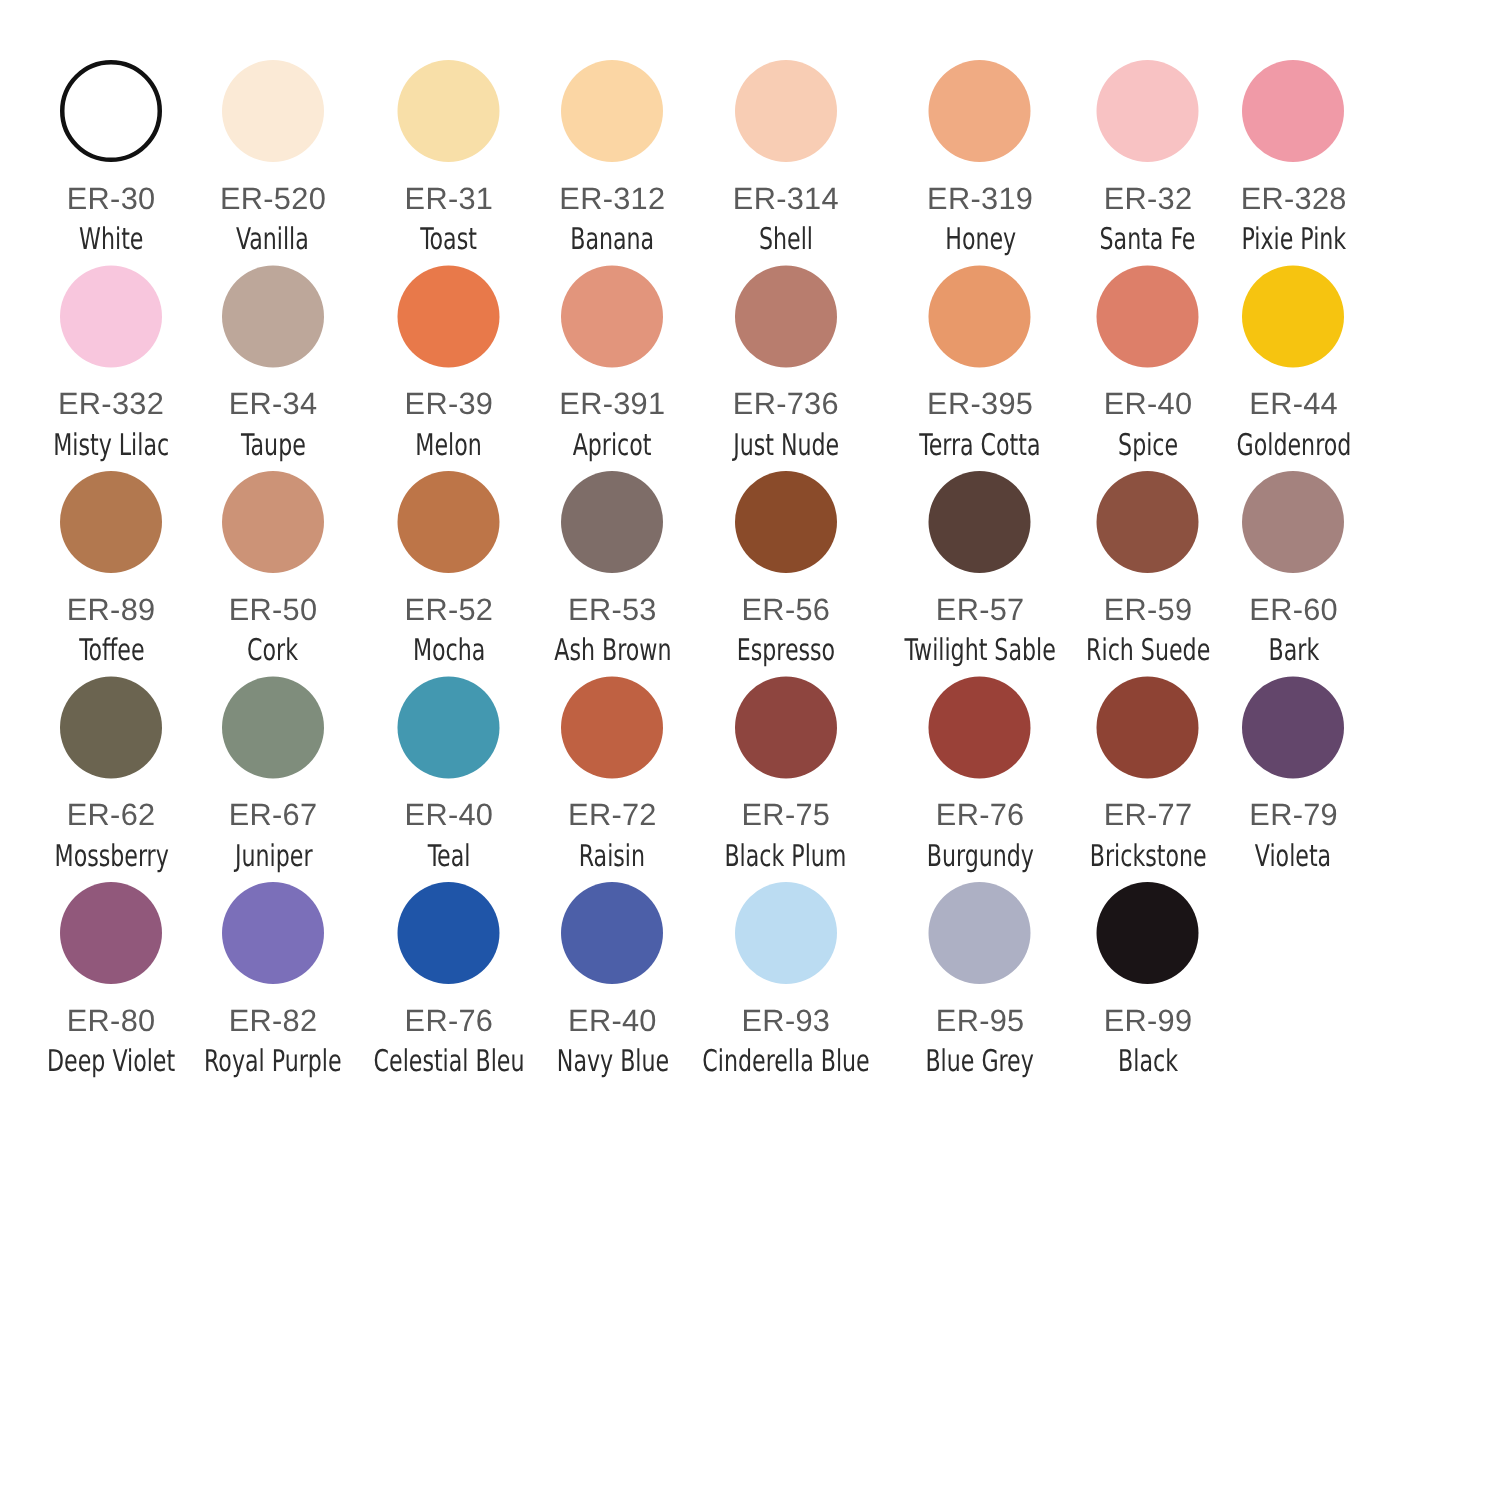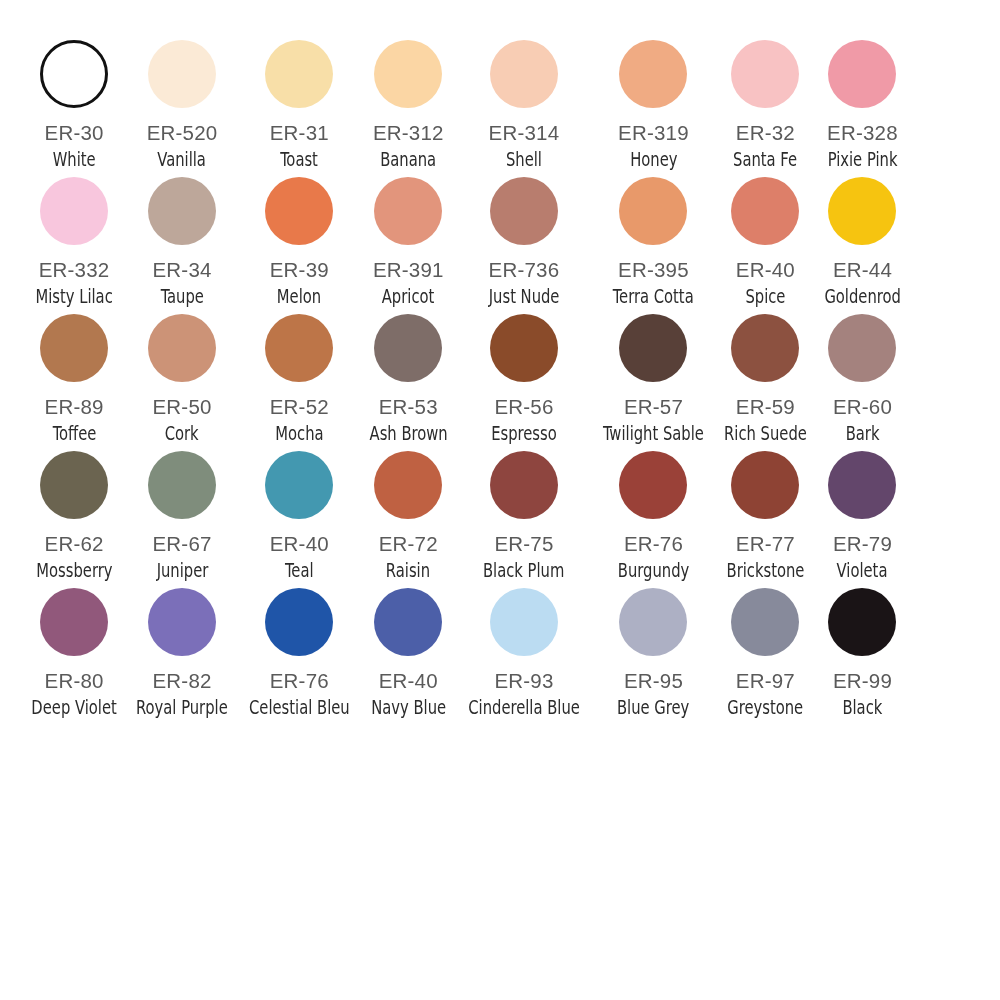--- a/index.html
+++ b/index.html
@@ -264,23 +264,18 @@
         <div class="swatch-dot" style="background: rgb(187, 220, 242);"></div>
         <div class="swatch-code">ER-93</div>
         <div class="swatch-name">Cinderella Blue</div>
       </div>
       <div class="swatch-cell">
         <div class="swatch-dot" style="background: rgb(173, 176, 196);"></div>
         <div class="swatch-code">ER-95</div>
         <div class="swatch-name">Blue Grey</div>
       </div>
       <div class="swatch-cell">
-        <div class="swatch-dot" style="background: rgb(135, 138, 155);"></div>
-        <div class="swatch-code">ER-97</div>
-        <div class="swatch-name">Greystone</div>
-      </div>
-      <div class="swatch-cell">
         <div class="swatch-dot" style="background: rgb(26, 20, 22);"></div>
         <div class="swatch-code">ER-99</div>
         <div class="swatch-name">Black</div>
       </div>
     </div>
 </div>
 
 </body></html>

